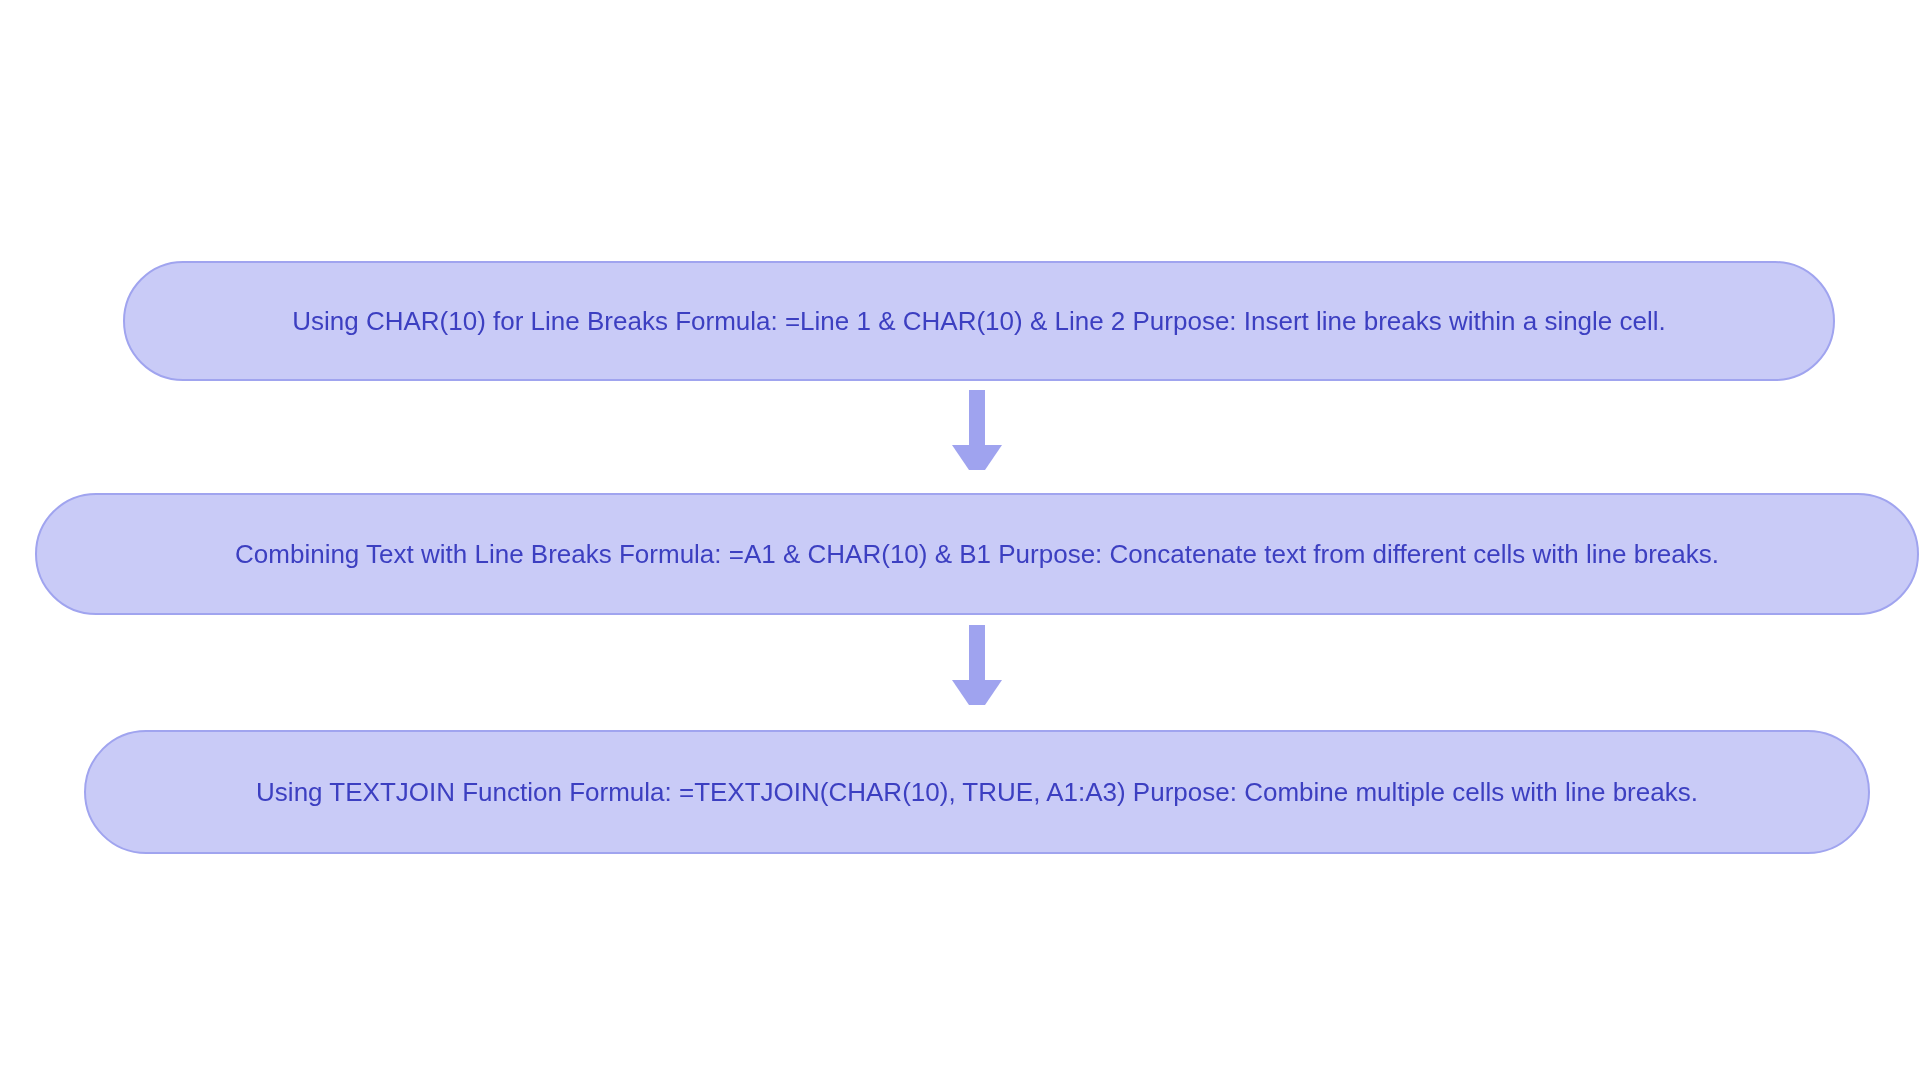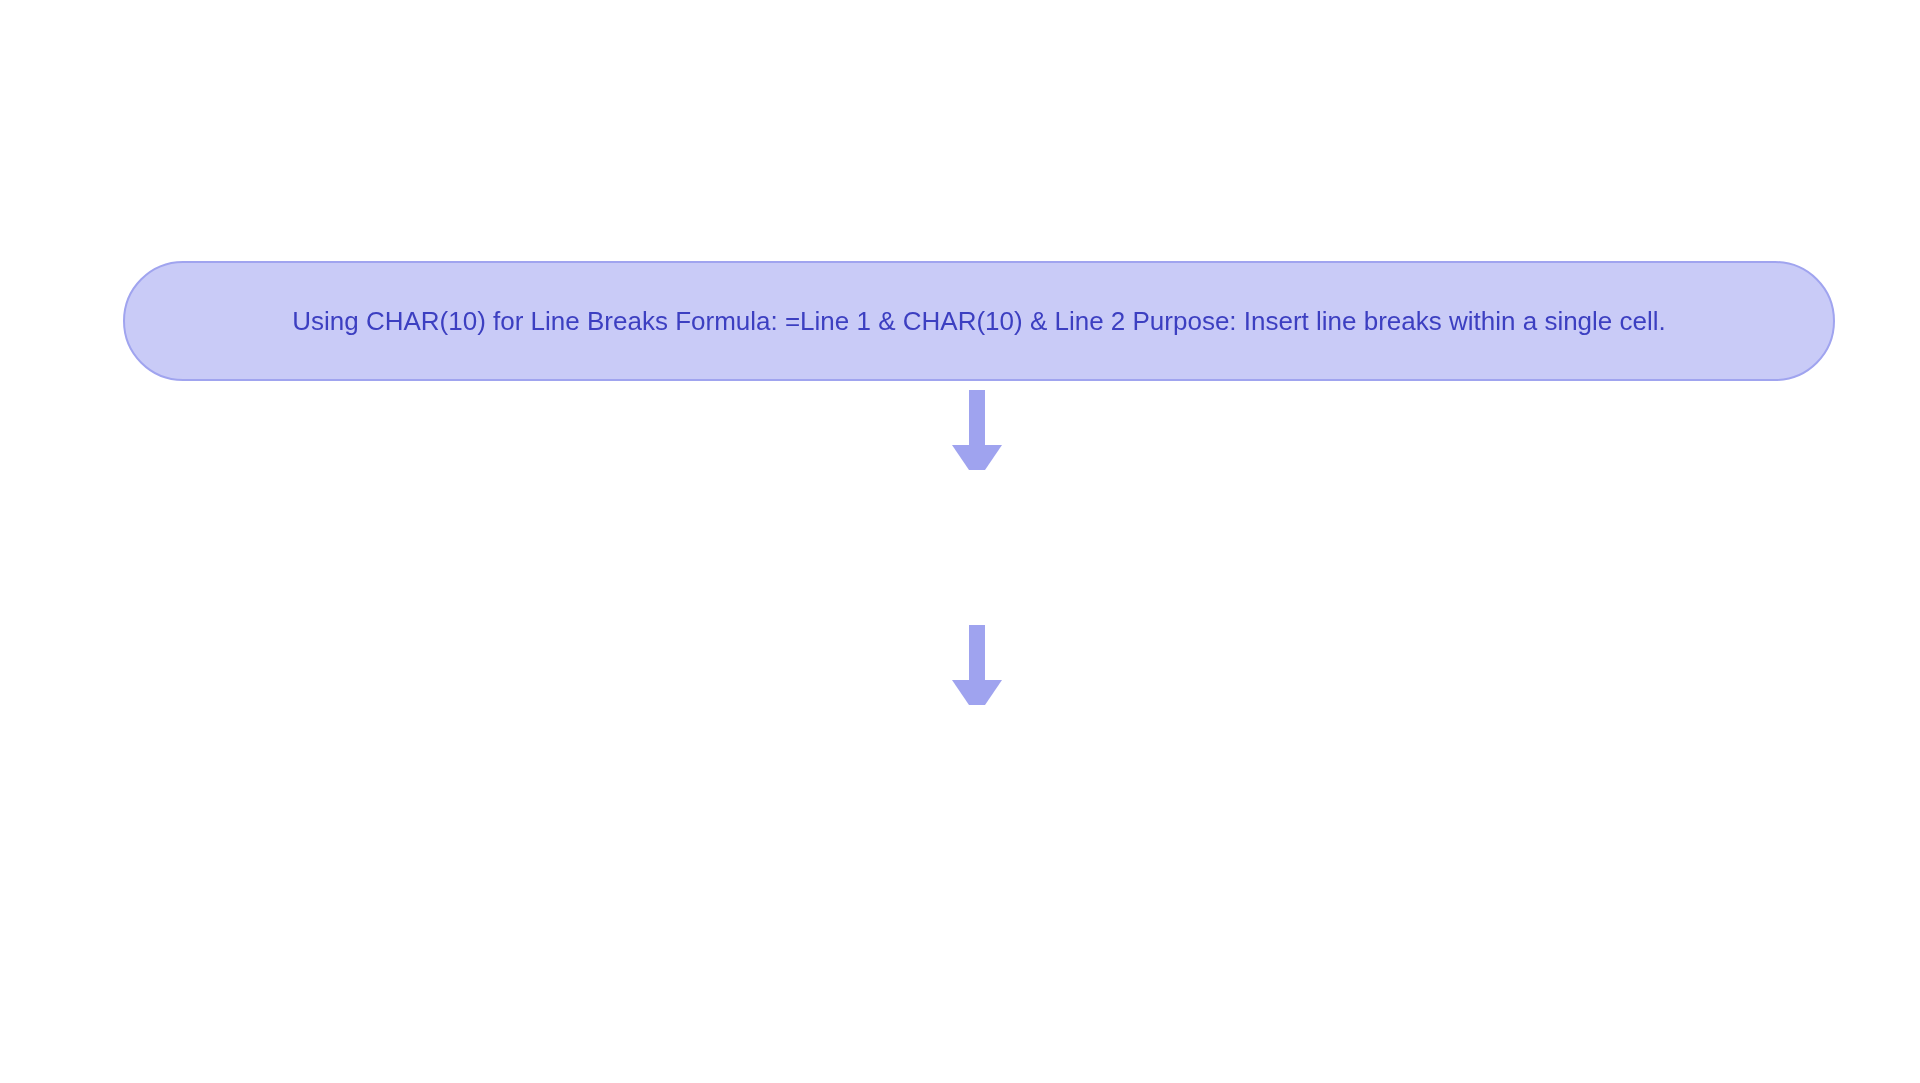--- a/index.html
+++ b/index.html
@@ -86,20 +86,26 @@
 
   <div class="node node-1">
     <span class="node-label">Using CHAR(10) for Line Breaks Formula: =Line 1 &amp; CHAR(10) &amp; Line 2 Purpose: Insert line breaks within a single cell.</span>
   </div>
 
   <div class="arrow arrow-1" aria-hidden="true">
     <div class="arrow-line"></div>
     <div class="arrow-head"></div>
   </div>
 
+  <div class="node node-2">
+    <span class="node-label">Combining Text with Line Breaks Formula: =A1 &amp; CHAR(10) &amp; B1 Purpose: Concatenate text from different cells with line breaks.</span>
+  </div>
 
   <div class="arrow arrow-2" aria-hidden="true">
     <div class="arrow-line"></div>
     <div class="arrow-head"></div>
   </div>
 
+  <div class="node node-3">
+    <span class="node-label">Using TEXTJOIN Function Formula: =TEXTJOIN(CHAR(10), TRUE, A1:A3) Purpose: Combine multiple cells with line breaks.</span>
+  </div>
 
 </div>
 
 </body></html>

